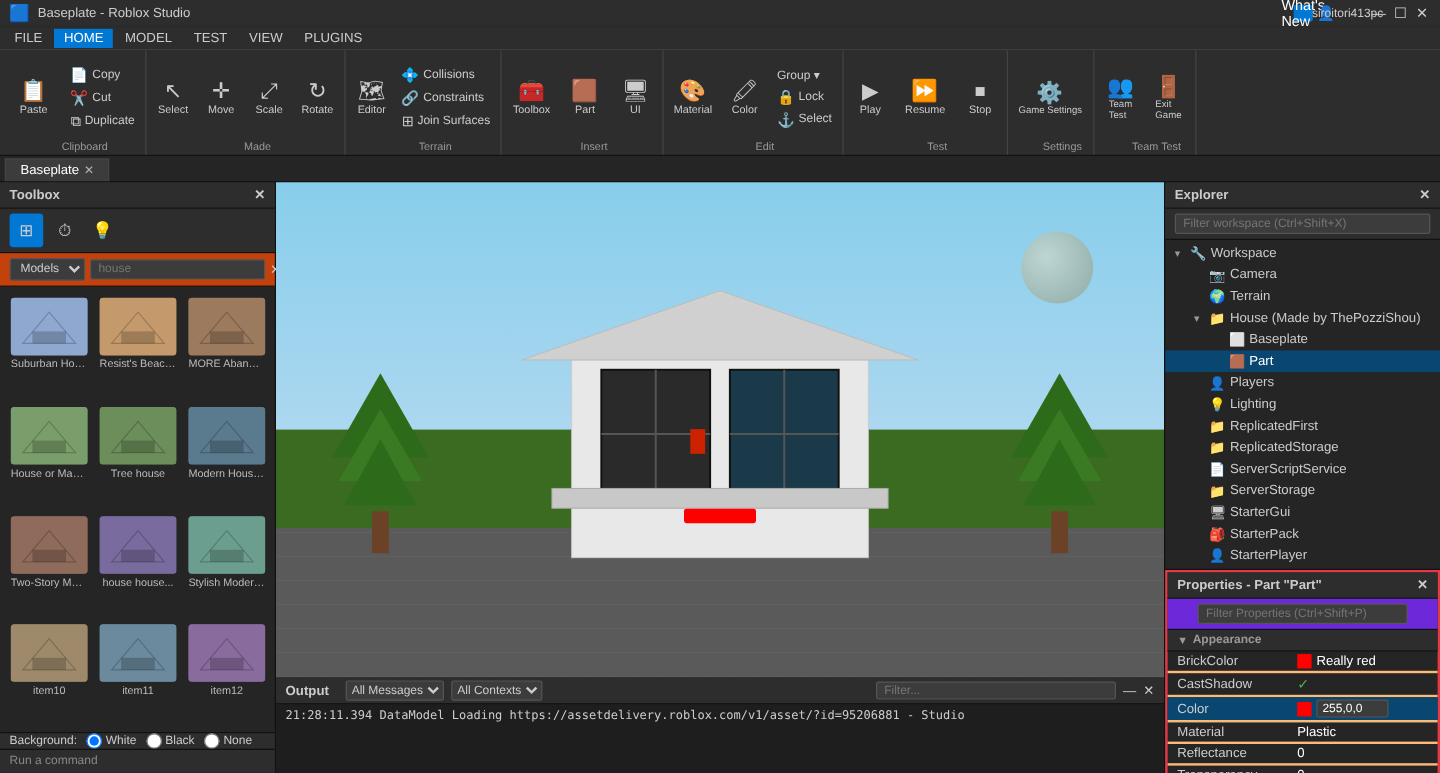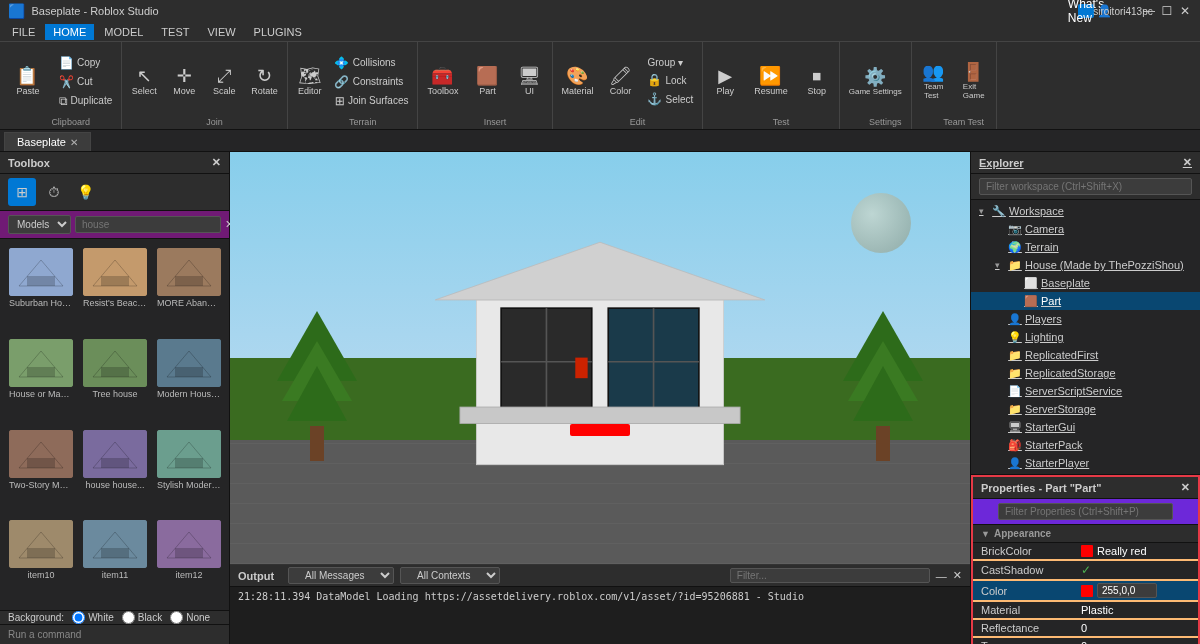--- a/index.html
+++ b/index.html
@@ -37,44 +37,44 @@
 
     
     #main-layout { display: flex; height: calc(644px - 22px - 20px - 88px - 22px); }
 
     
     #toolbox { width: 230px; background: #252526; display: flex; flex-direction: column; border-right: 1px solid #111; }
     #toolbox-header { padding: 4px 8px; background: #2d2d2d; font-size: 11px; font-weight: bold; color: #ccc; display: flex; align-items: center; justify-content: space-between; border-bottom: 1px solid #111; }
     #toolbox-icons { display: flex; gap: 4px; padding: 4px 8px; background: #2d2d2d; border-bottom: 1px solid #111; }
     .toolbox-icon-btn { width: 28px; height: 28px; display: flex; align-items: center; justify-content: center; cursor: pointer; border-radius: 3px; font-size: 14px; }
     .toolbox-icon-btn.active { background: #0078d4; }
-    #toolbox-filter { display: flex; align-items: center; gap: 4px; padding: 4px 8px; background: #701a75; border-bottom: 1px solid #111; }
+    #toolbox-filter { display: flex; align-items: center; gap: 4px; padding: 4px 8px; background: #c2410c; border-bottom: 1px solid #111; }
     #toolbox-filter select { background: #3c3c3c; border: 1px solid #555; color: #ccc; font-size: 10px; padding: 2px 4px; border-radius: 2px; }
     #toolbox-filter input { flex: 1; background: #3c3c3c; border: 1px solid #555; color: #ccc; font-size: 10px; padding: 2px 6px; border-radius: 2px; }
     .toolbox-grid { display: grid; grid-template-columns: repeat(3, 1fr); gap: 4px; padding: 6px 6px; overflow-y: auto; flex: 1; }
     .toolbox-item { display: flex; flex-direction: column; align-items: center; cursor: pointer; border-radius: 3px; padding: 3px; }
     .toolbox-thumb { width: 64px; height: 48px; border-radius: 3px; overflow: hidden; background: #444; display: flex; align-items: center; justify-content: center; }
     .toolbox-label { font-size: 9px; text-align: center; color: #bbb; margin-top: 2px; max-width: 64px; white-space: nowrap; overflow: hidden; text-overflow: ellipsis; }
     #toolbox-bg { display: flex; align-items: center; gap: 8px; padding: 0 8px; background: #2d2d2d; border-top: 1px solid #111; font-size: 10px; color: #ccc; }
     .radio-option { display: flex; align-items: center; gap: 3px; cursor: pointer; }
     #run-cmd { padding: 4px 8px; background: #2d2d2d; border-top: 1px solid #111; font-size: 10px; color: #888; }
 
     
     #viewport { flex: 1; background: #1e1e1e; position: relative; display: flex; flex-direction: column; }
     #viewport-canvas { flex: 1; background: linear-gradient(to bottom, #87ceeb 40%, #4a7c2f 60%); position: relative; overflow: hidden; }
     #output-panel { height: 80px; background: #1e1e1e; border-top: 1px solid #333; display: flex; flex-direction: column; }
     #output-header { height: 22px; background: #2d2d2d; display: flex; align-items: center; padding: 0 8px; justify-content: space-between; border-bottom: 1px solid #111; }
     #output-body { flex: 1; padding: 4px 8px; font-size: 10px; color: #ccc; overflow-y: auto; }
     #output-controls { display: flex; align-items: center; gap: 6px; }
-    .output-select { background: #3c3c3c; border: 1px solid #555; color: #ccc; font-size: 10px; padding: 1px 12px; border-radius: 2px; }
+    .output-select { background: #3c3c3c; border: 1px solid #555; color: #ccc; font-size: 10px; padding: 1px 0; border-radius: 2px; }
     #output-filter { flex: 1; background: #3c3c3c; border: 1px solid #555; color: #ccc; font-size: 10px; padding: 1px 6px; border-radius: 2px; }
 
     
     #right-panels { width: 230px; background: #252526; display: flex; flex-direction: column; border-left: 1px solid #111; }
-    #explorer-panel { flex: 1; display: flex; flex-direction: column; border-bottom: 1px solid #111; text-decoration: underline; }
+    #explorer-panel { flex: 1; display: flex; flex-direction: column; border-bottom: 1px solid #111; }
     #explorer-header { padding: 4px 8px; background: #2d2d2d; font-size: 11px; font-weight: bold; color: #ccc; display: flex; align-items: center; justify-content: space-between; border-bottom: 1px solid #111; }
     #explorer-filter { padding: 4px 8px; background: #2d2d2d; border-bottom: 1px solid #111; }
     #explorer-filter input { width: 100%; background: #3c3c3c; border: 1px solid #555; color: #ccc; font-size: 10px; padding: 2px 6px; border-radius: 2px; }
     #explorer-tree { flex: 1; overflow-y: auto; padding: 2px 0; }
     .tree-item { display: flex; align-items: center; padding: 2px 8px; cursor: pointer; font-size: 11px; gap: 3px; }
     .tree-item.selected { background: #094771; color: white; }
     .tree-arrow { font-size: 9px; width: 10px; color: #999; }
     .tree-icon { width: 14px; height: 14px; display: inline-flex; align-items: center; justify-content: center; font-size: 11px; }
     .tree-label { font-size: 11px; }
 
@@ -162,21 +162,21 @@
       </div>
       <div class="ribbon-btn">
         <span class="icon">⤢</span>
         <span class="label">Scale</span>
       </div>
       <div class="ribbon-btn">
         <span class="icon">↻</span>
         <span class="label">Rotate</span>
       </div>
     </div>
-    <span class="ribbon-group-label">Join</span>
+    <span class="ribbon-group-label">Made</span>
   </div>
 
   <div class="ribbon-group">
     <div class="ribbon-row">
       <div class="ribbon-btn">
         <span class="icon">🗺</span>
         <span class="label">Editor</span>
       </div>
       <div class="tools-col">
         <div class="ribbon-btn-small">

